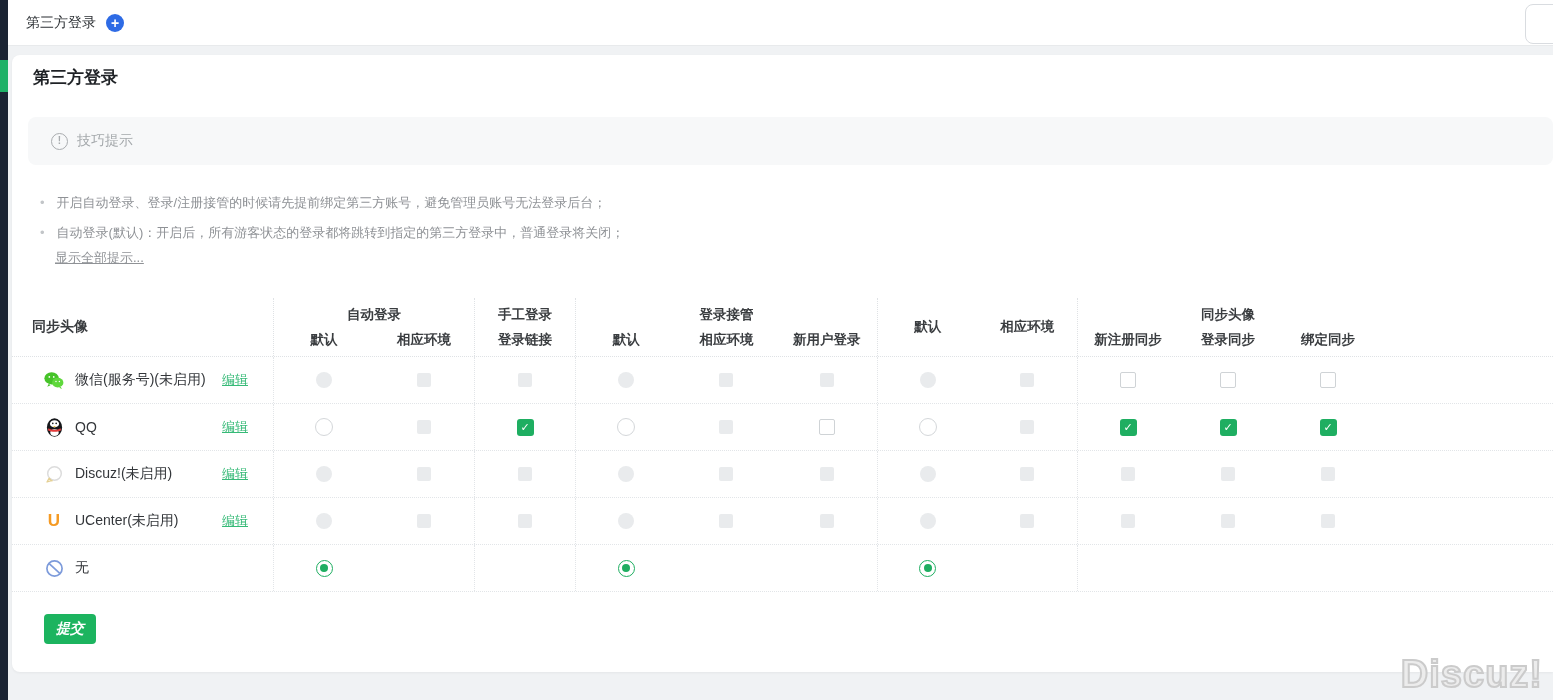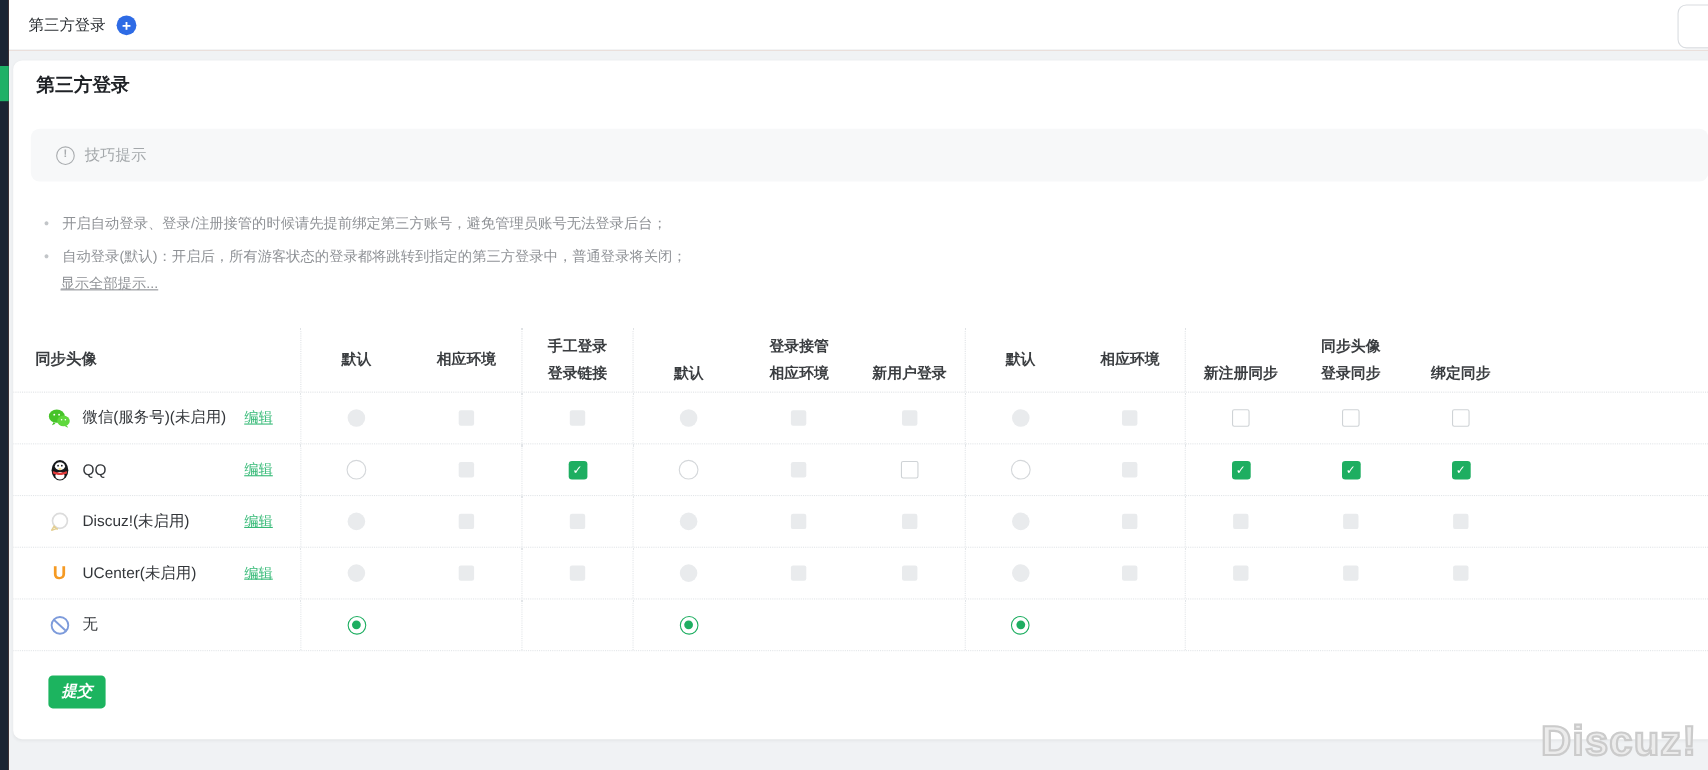--- a/index.html
+++ b/index.html
@@ -1,16 +1,16 @@
 <!DOCTYPE html>
 <html><head>
 <meta charset="utf-8">
 <style>
   html,body{margin:0;padding:0;background:#f0f2f4;font-family:"Liberation Sans","DejaVu Sans",sans-serif;}
-  .app{position:relative;width:1553px;height:700px;overflow:hidden;background:#c2410c;}
+  .app{position:relative;width:1553px;height:700px;overflow:hidden;background:#4c1d95;}
 
   
   .sliver{position:absolute;left:0;top:0;width:8px;height:700px;background:#1b2433;z-index:30;}
   .sliver .active{position:absolute;left:0;top:60px;width:8px;height:32px;background:#1fb167;}
 
   
   .topbar{position:absolute;left:8px;right:0;top:0;height:45px;background:#ffffff;border-bottom:1px solid #e8eaec;z-index:20;}
   .tab{position:absolute;left:18px;top:0;height:45px;display:flex;align-items:center;gap:10px;cursor:pointer;}
   .tab-label{font-size:14px;color:#2b2f33;}
   .add-btn{width:18px;height:18px;border-radius:50%;background:#2e6be5;color:#fff;display:flex;align-items:center;justify-content:center;font-size:14px;font-weight:bold;line-height:1;cursor:pointer;}
@@ -102,20 +102,21 @@
             <span>自动登录(默认)：开启后，所有游客状态的登录都将跳转到指定的第三方登录中，普通登录将关闭；</span>
           </li>
         </ul>
 
       <a class="show-all">显示全部提示...</a>
 
       <div class="tbl" id="login-table">
           <div class="thead">
             <div class="th-name">同步头像</div>
             <div class="grp g0">
+              <div class="grp-label">自动登录</div>
               <div class="grp-cols">
                 <div class="sub">默认</div>
                 <div class="sub">相应环境</div>
               </div>
             </div>
             <div class="grp g1">
               <div class="grp-label">手工登录</div>
               <div class="grp-cols">
                 <div class="sub">登录链接</div>
               </div>

